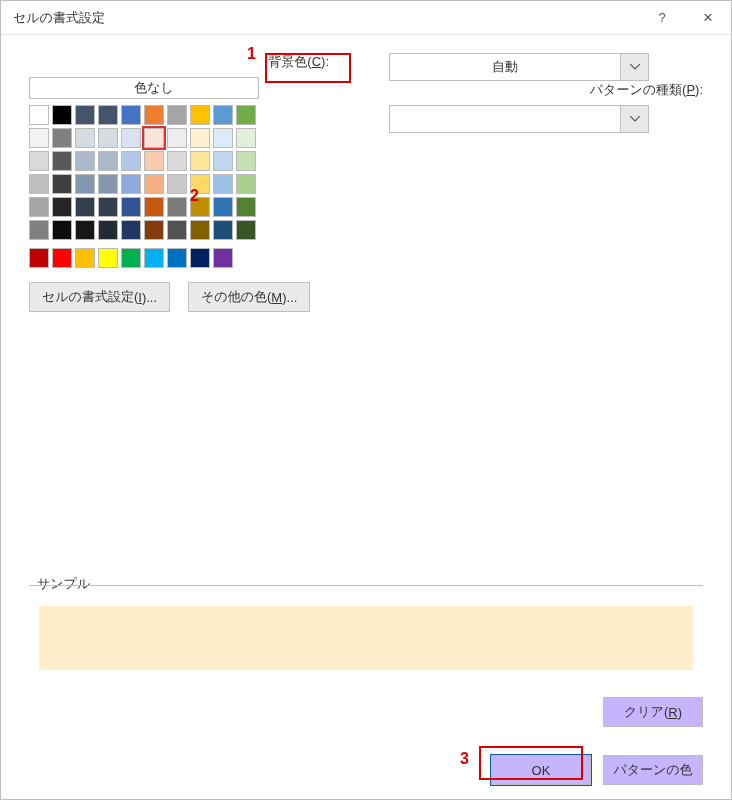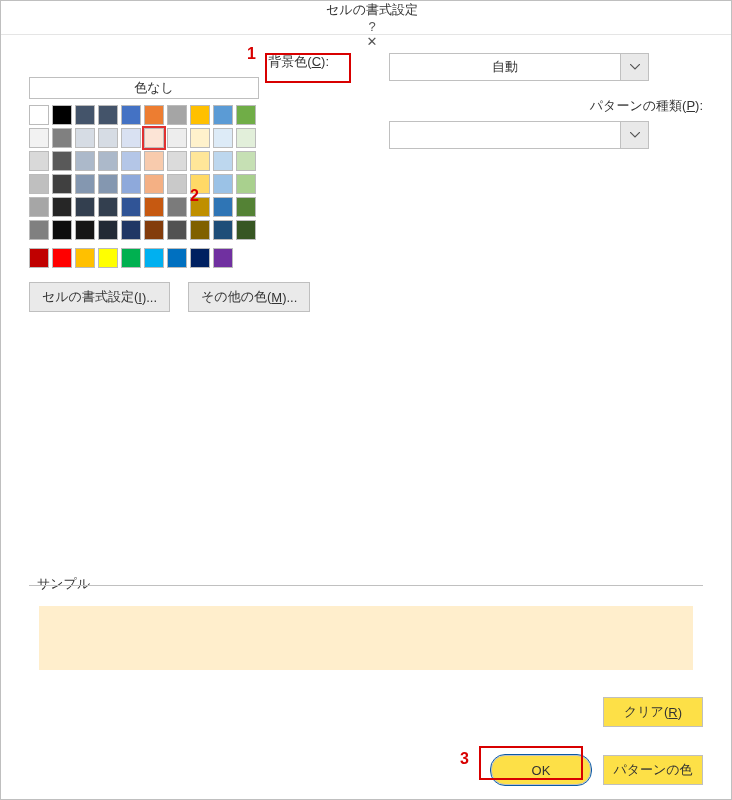--- a/index.html
+++ b/index.html
@@ -17,21 +17,20 @@
     border: 1px solid #bfbfbf;
     background: #ffffff;
     position: relative;
   }
   .titlebar {
     height: 34px;
     display: flex;
     align-items: center;
     padding: 0 0 0 12px;
     border-bottom: 1px solid #e5e5e5;
-    flex-direction: column;
   }
   .titlebar .title { flex: 1; font-size: 13px; }
   .titlebar .btn {
     width: 46px; height: 34px;
     display: flex; align-items: center; justify-content: center;
     color: #555;
   }
   .tabs {
     display: flex;
     align-items: flex-end;
@@ -100,21 +99,20 @@
     justify-content: center;
     font-size: 13px;
     margin-top: 14px;
   }
   .select-field {
     display: flex;
     height: 28px;
     border: 1px solid #c0c0c0;
     width: 260px;
     align-items: stretch;
-    margin-bottom: 16px;
   }
   .select-field .val {
     flex: 1; display: flex; align-items: center; justify-content: center;
   }
   .select-field .caret {
     width: 28px;
     border-left: 1px solid #c0c0c0;
     background: #e9e9e9;
     display: flex; align-items: center; justify-content: center;
   }
@@ -136,27 +134,26 @@
     left: 0; right: 0; bottom: 14px;
     padding: 0 28px;
     display: flex;
     flex-direction: column;
     gap: 28px;
   }
   .footer-row { display: flex; justify-content: flex-end; gap: 12px; }
   .dlg-btn {
     width: 100px; height: 30px;
     border: 1px solid #bfbfbf;
-    background: #fde047;
+    background: #c4b5fd;
     display: flex; align-items: center; justify-content: center;
     font-size: 13px;
   }
   .dlg-btn.primary {
     outline: 1px solid #0a5aa6;
-    border-radius: 14px;
   }
   .annot {
     position: absolute;
     color: #d80000;
     font-weight: bold;
     font-size: 16px;
     pointer-events: none;
   }
   .annot-box {
     position: absolute;

